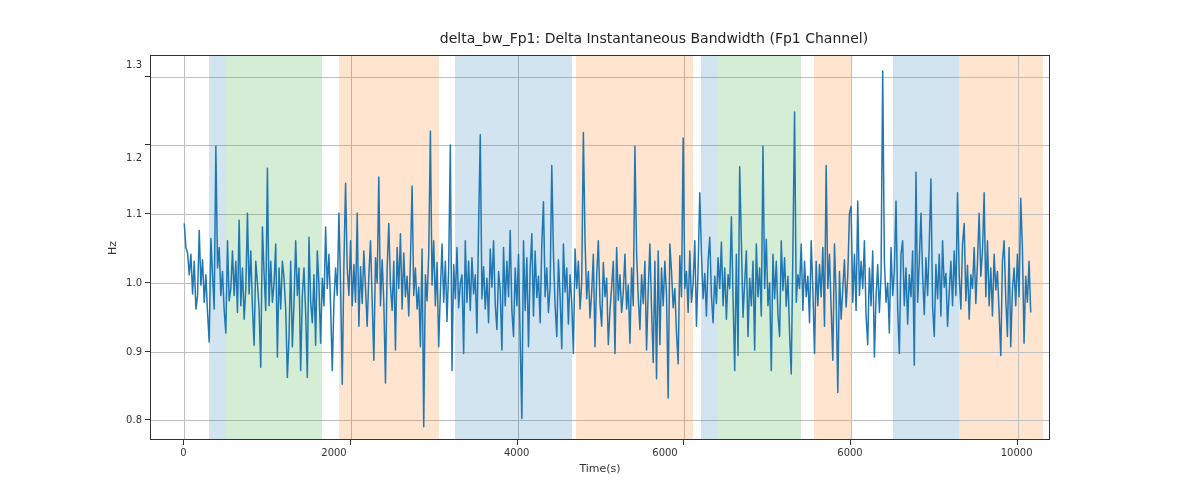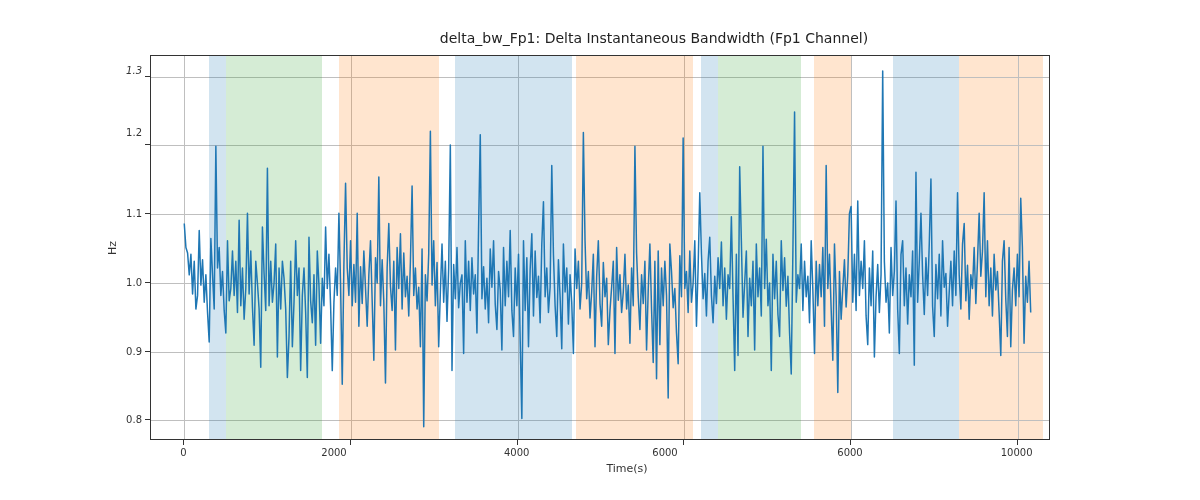--- a/index.html
+++ b/index.html
@@ -88,21 +88,20 @@
     top: 50%;
     transform: translateY(-50%) rotate(-90deg);
     font-size: 11px;
   }
   .xlabel {
     position: absolute;
     bottom: -35px;
     left: 50%;
     transform: translateX(-50%);
     font-size: 11px;
-    margin-left: 27px;
   }
   svg.lineplot {
     position: absolute;
     left: 0;
     top: 0;
     width: 100%;
     height: 100%;
   }
   path.series {
     fill: none;
@@ -155,23 +154,23 @@
     <div class="xlabel">Time(s)</div>
   <div class="tick-mark-y" style="top: 364.375px;"></div>
       <div class="tick-y" style="top: 364.375px;">0.8</div>
       <div class="tick-mark-y" style="top: 295.625px;"></div>
       <div class="tick-y" style="top: 295.625px;">0.9</div>
       <div class="tick-mark-y" style="top: 226.875px;"></div>
       <div class="tick-y" style="top: 226.875px;">1.0</div>
       <div class="tick-mark-y" style="top: 158.125px;"></div>
       <div class="tick-y" style="top: 158.125px;">1.1</div>
       <div class="tick-mark-y" style="top: 89.375px;"></div>
-      <div class="tick-y" style="top: 77px;">1.2</div>
+      <div class="tick-y" style="top: 102px;">1.2</div>
       <div class="tick-mark-y" style="top: 20.625px;"></div>
-      <div class="tick-y" style="top: 15px; font-style: italic;">1.3</div>
+      <div class="tick-y" style="top: 9px;">1.3</div>
       <div class="tick-mark-x" style="left: 33.3333px;"></div>
       <div class="tick-x" style="left: 33.3333px;">0</div>
       <div class="tick-mark-x" style="left: 200px;"></div>
       <div class="tick-x" style="left: 184px;">2000</div>
       <div class="tick-mark-x" style="left: 366.667px;"></div>
       <div class="tick-x" style="left: 366.667px;">4000</div>
       <div class="tick-mark-x" style="left: 533.333px;"></div>
       <div class="tick-x" style="left: 515px;">6000</div>
       <div class="tick-mark-x" style="left: 700px;"></div>
       <div class="tick-x" style="left: 700px;">6000</div>

